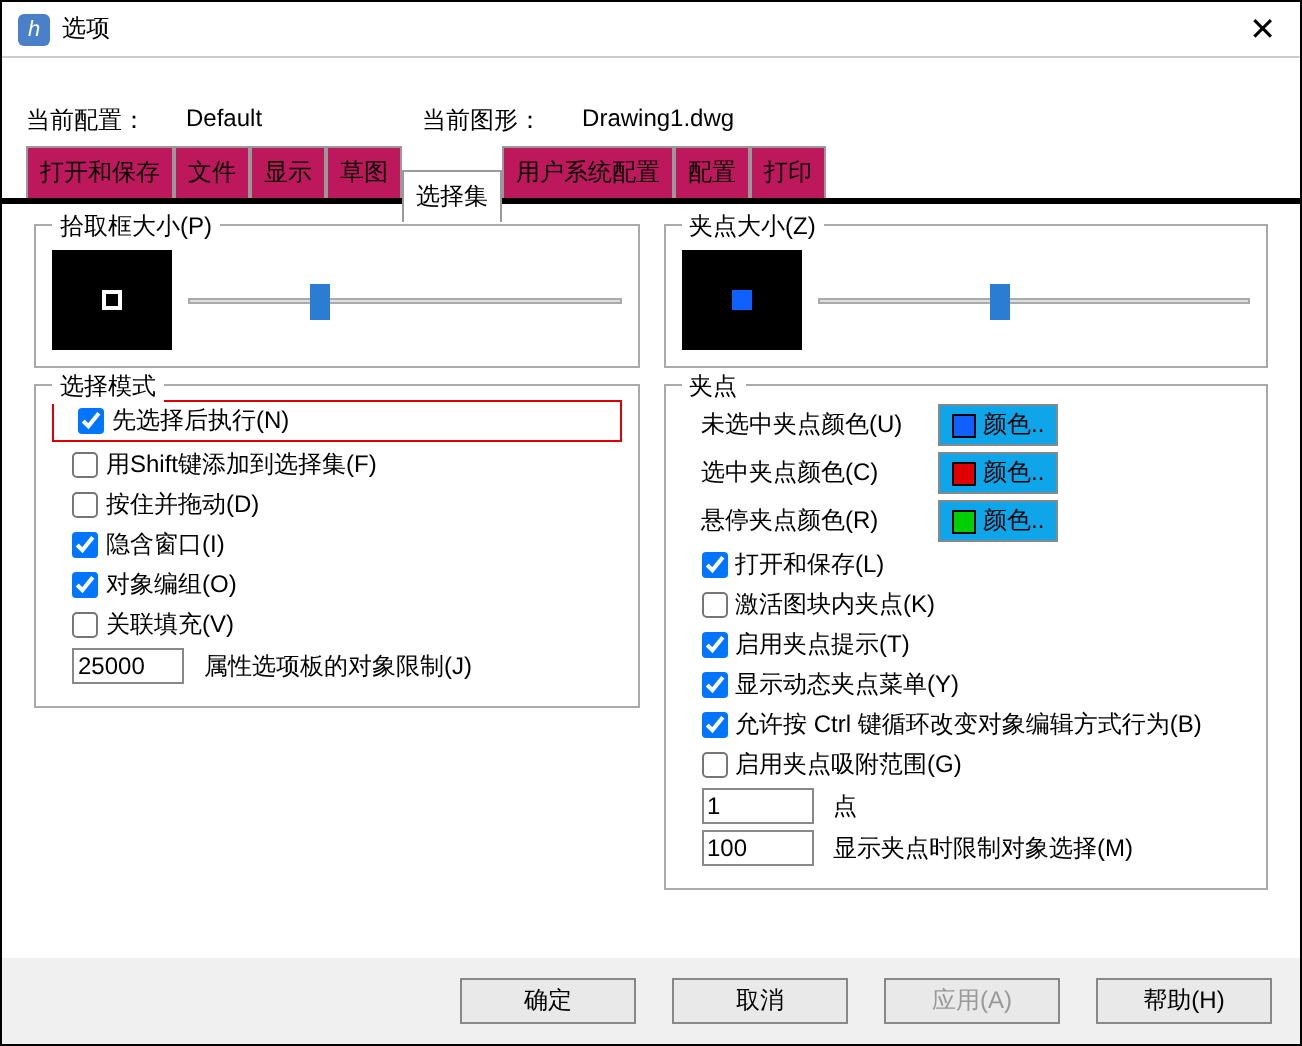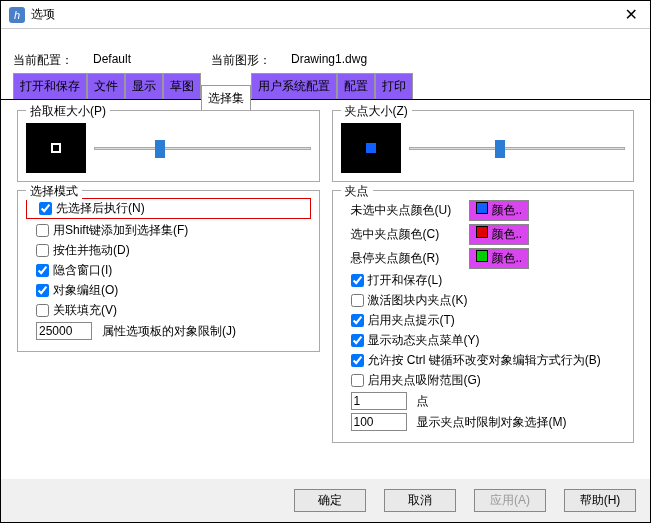--- a/index.html
+++ b/index.html
@@ -5,45 +5,45 @@
 * { box-sizing: border-box; margin: 0; padding: 0; font-family: "Microsoft YaHei", SimSun, sans-serif; font-size: 12px; }
 body { background: #fff; width: 651px; height: 523px; border: 1px solid #000; position: relative; }
 .titlebar { height: 28px; display: flex; align-items: center; padding: 0 8px; border-bottom: 1px solid #ccc; }
 .app-icon { width: 16px; height: 16px; background: #4a7fc9; border-radius: 3px; margin-right: 6px; display: flex; align-items: center; justify-content: center; color: #fff; font-style: italic; font-size: 11px; }
 .title { flex: 1; }
 .close-x { font-size: 16px; cursor: pointer; padding: 0 4px; }
 .config-row { display: flex; padding: 4px 12px; margin-top: 19px; }
 .config-val { margin-left: 20px; }
 .config-sp { width: 80px; }
 .tabs { display: flex; padding-left: 12px; }
-.tab { padding: 4px 6px; border: 1px solid #999; border-bottom: none; background: #8b5cf6; cursor: pointer; }
+.tab { padding: 4px 6px; border: 1px solid #999; border-bottom: none; background: #be185d; cursor: pointer; }
 .tab.active { background: #fff; position: relative; top: 12px; }
-.content { border-top: 1px solid #000000; display: flex; padding: 6px 10px; }
+.content { border-top: 3px solid #000000; display: flex; padding: 6px 10px; }
 .col { flex: 1; padding: 4px 6px; }
 .group { border: 1px solid #aaa; margin-bottom: 8px; padding: 6px 8px 8px; position: relative; }
 .group-title { position: absolute; top: -8px; left: 8px; background: #fff; padding: 0 4px; }
 .preview-row { display: flex; align-items: center; gap: 8px; margin-top: 6px; }
 .preview-box { width: 60px; height: 50px; background: #000; display: flex; align-items: center; justify-content: center; }
 .pick-sq { width: 10px; height: 10px; border: 2px solid #fff; }
 .grip-sq { width: 10px; height: 10px; background: #1060ff; }
 .slider { flex: 1; height: 20px; position: relative; }
 .slider-track { position: absolute; top: 9px; left: 0; right: 0; height: 3px; background: #ddd; border: 1px solid #aaa; }
 .slider-thumb { position: absolute; top: 2px; width: 10px; height: 18px; background: #2b7cd3; }
 .chk-row { display: flex; align-items: center; margin: 3px 0; }
 .chk-row input { margin-right: 4px; margin-left: 10px; }
 .btn { padding: 2px 10px; background: #e9e9e9; border: 1px solid #888; cursor: pointer; }
 .btn-wide { padding: 3px 30px; display: block; margin: 4px auto 0; }
 .red-box { border: 1.5px solid #d00; padding: 1px 2px; margin: 1px 0; }
-.color-btn { display: inline-flex; align-items: flex-start; gap: 4px; padding: 1px 6px; border: 1px solid #888; background: #d946ef; cursor: pointer; }
+.color-btn { display: inline-flex; align-items: center; gap: 4px; padding: 1px 6px; border: 1px solid #888; background: #0ea5e9; cursor: pointer; }
 .swatch { width: 12px; height: 12px; border: 1px solid #000; display: inline-block; }
 .grip-row { display: flex; align-items: center; margin: 3px 0; }
 .grip-label { width: 118px; margin-left: 10px; }
 .num-input { width: 56px; margin-left: 10px; padding: 1px 2px; border: 1px solid #888; }
 .footer { position: absolute; bottom: 0; left: 0; right: 0; padding: 10px 14px; background: #f0f0f0; display: flex; justify-content: flex-end; gap: 18px; }
-.footer .btn { width: 72px; text-align: center; }
+.footer .btn { width: 88px; text-align: center; }
 .disabled { color: #999; }
 .lbl-inline { margin-left: 6px; }
 </style>
 </head>
 <body>
 
 <div class="titlebar">
   <span class="app-icon">h</span>
   <span class="title">选项</span>
   <span class="close-x">✕</span>

